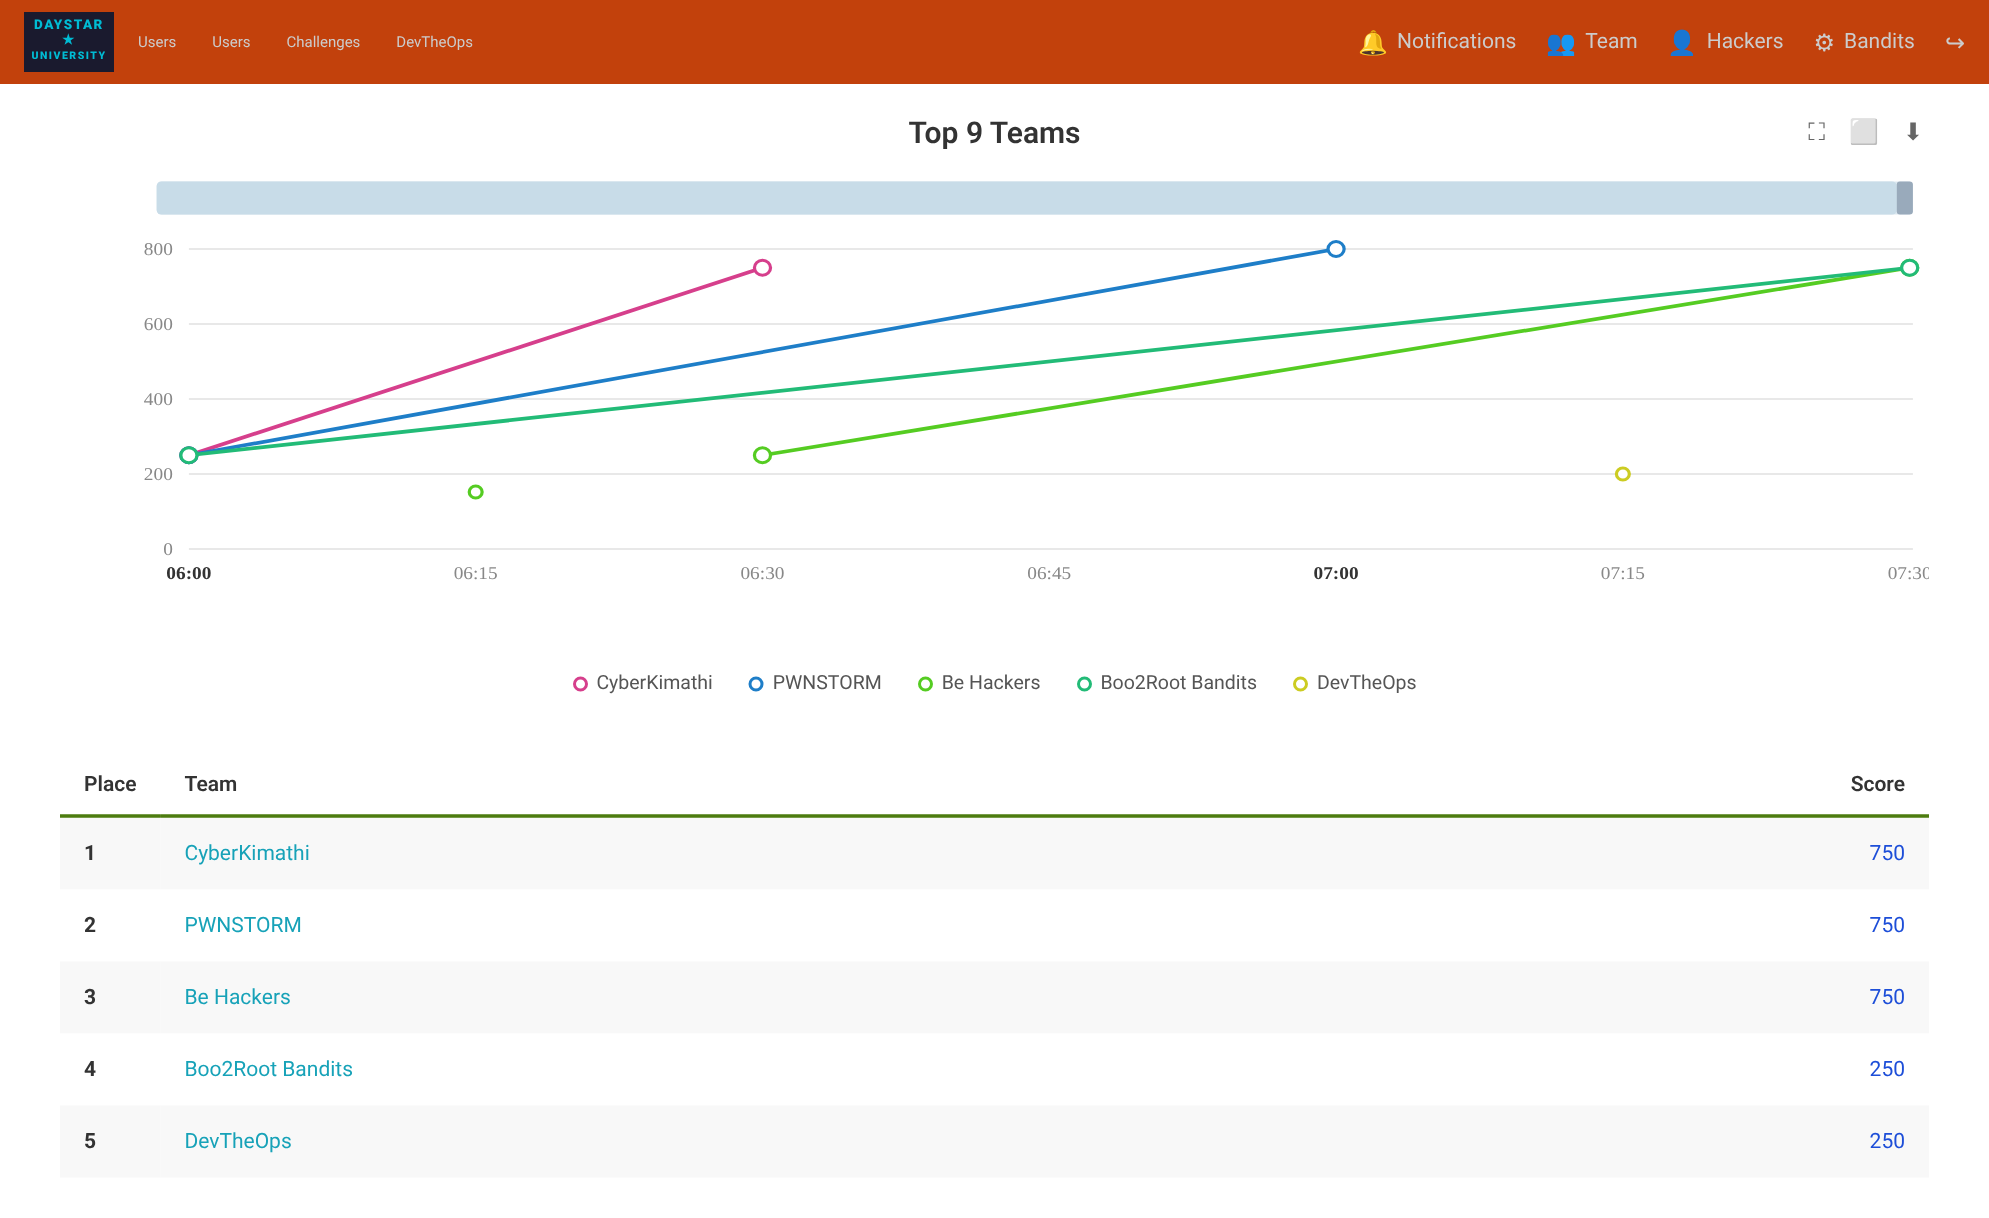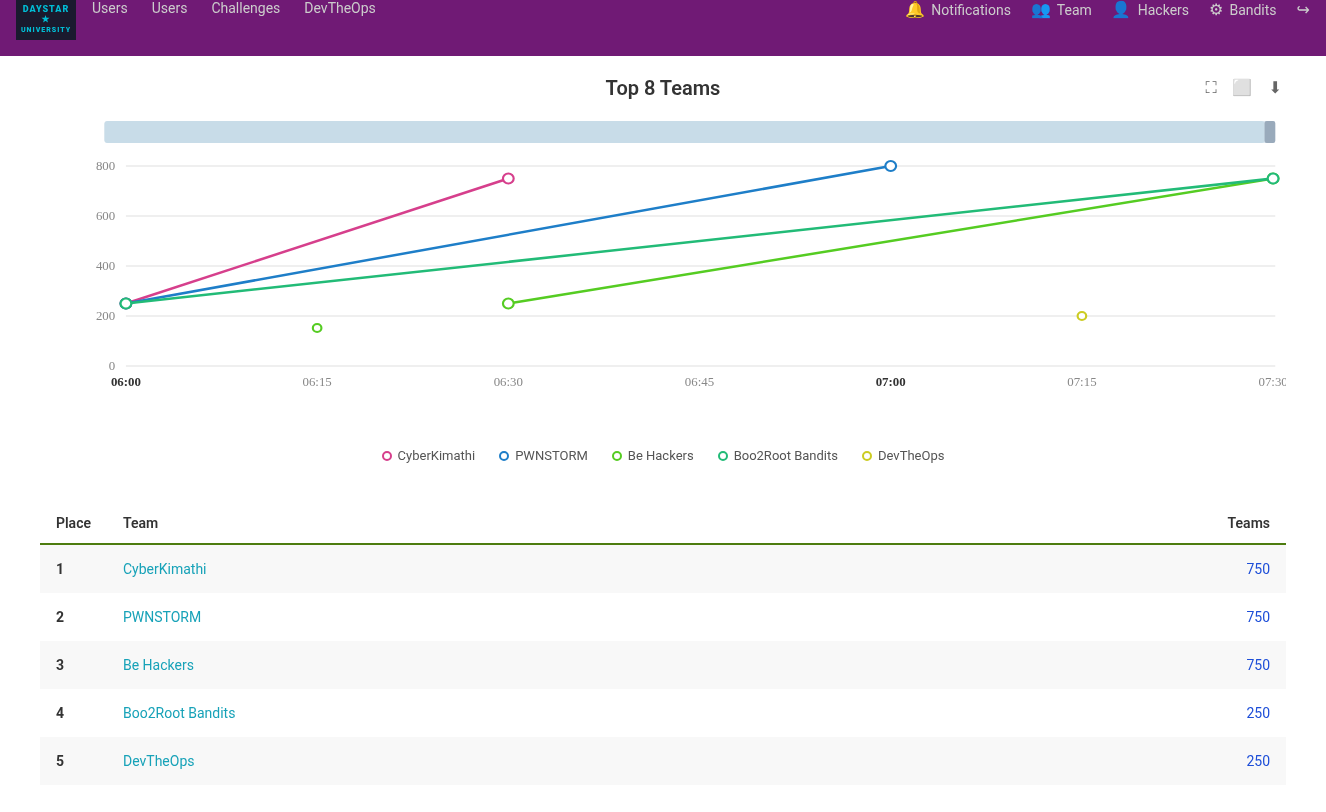--- a/index.html
+++ b/index.html
@@ -1,22 +1,22 @@
 <!DOCTYPE html>
 <html><head>
   <meta charset="utf-8">
   <style>
     * { margin: 0; padding: 0; box-sizing: border-box; }
     body { font-family: -apple-system, BlinkMacSystemFont, 'Segoe UI', Roboto, sans-serif; background: #fff; color: #333; }
 
     
     nav {
-      background: #701a75;
-      display: flex;
-      align-items: flex-start;
+      background: #c2410c;
+      display: flex;
+      align-items: center;
       height: 56px;
       padding: 0 16px;
       gap: 0;
     }
     .nav-logo {
       width: 60px;
       height: 40px;
       margin-right: 16px;
       background: #1a1a2e;
       display: flex;
@@ -34,21 +34,21 @@
     }
     .nav-links {
       display: flex;
       align-items: center;
       gap: 24px;
       flex: 1;
     }
     .nav-link {
       color: #ccc;
       text-decoration: none;
-      font-size: 14px;
+      font-size: 10px;
       cursor: pointer;
     }
     .nav-right {
       display: flex;
       align-items: center;
       gap: 20px;
       margin-left: auto;
     }
     .nav-right-item {
       display: flex;
@@ -199,21 +199,21 @@
     </a>
     <a class="nav-right-item">
       <span class="nav-icon">↪</span>
     </a>
   </div>
 </nav>
 
 <div class="main-content">
 
   <div class="chart-section">
-    <h2 class="chart-title">Top 8 Teams</h2>
+    <h2 class="chart-title">Top 9 Teams</h2>
     <div class="chart-controls">
       <button class="chart-control-btn" title="Expand">⛶</button>
       <button class="chart-control-btn" title="Window">⬜</button>
       <button class="chart-control-btn" title="Download">⬇</button>
     </div>
 
     <div class="chart-container">
       <svg width="100%" height="100%" viewBox="0 0 1160 320" preserveAspectRatio="none">
 
         <rect x="60" y="5" width="1090" height="22" rx="3" fill="#dce8f0"></rect>
@@ -286,21 +286,21 @@
         <span>DevTheOps</span>
       </div>
     </div>
   </div>
 
   <table class="scoreboard-table">
     <thead>
       <tr>
         <th>Place</th>
         <th>Team</th>
-        <th class="score-col">Teams</th>
+        <th class="score-col">Score</th>
       </tr>
     </thead>
     <tbody id="scoreboard-body">
     <tr class="row-shaded">
           <td class="place-cell">1</td>
           <td><a class="team-link" href="#">CyberKimathi</a></td>
           <td class="score-cell">750</td>
         </tr>
         <tr class="row-white">
           <td class="place-cell">2</td>

